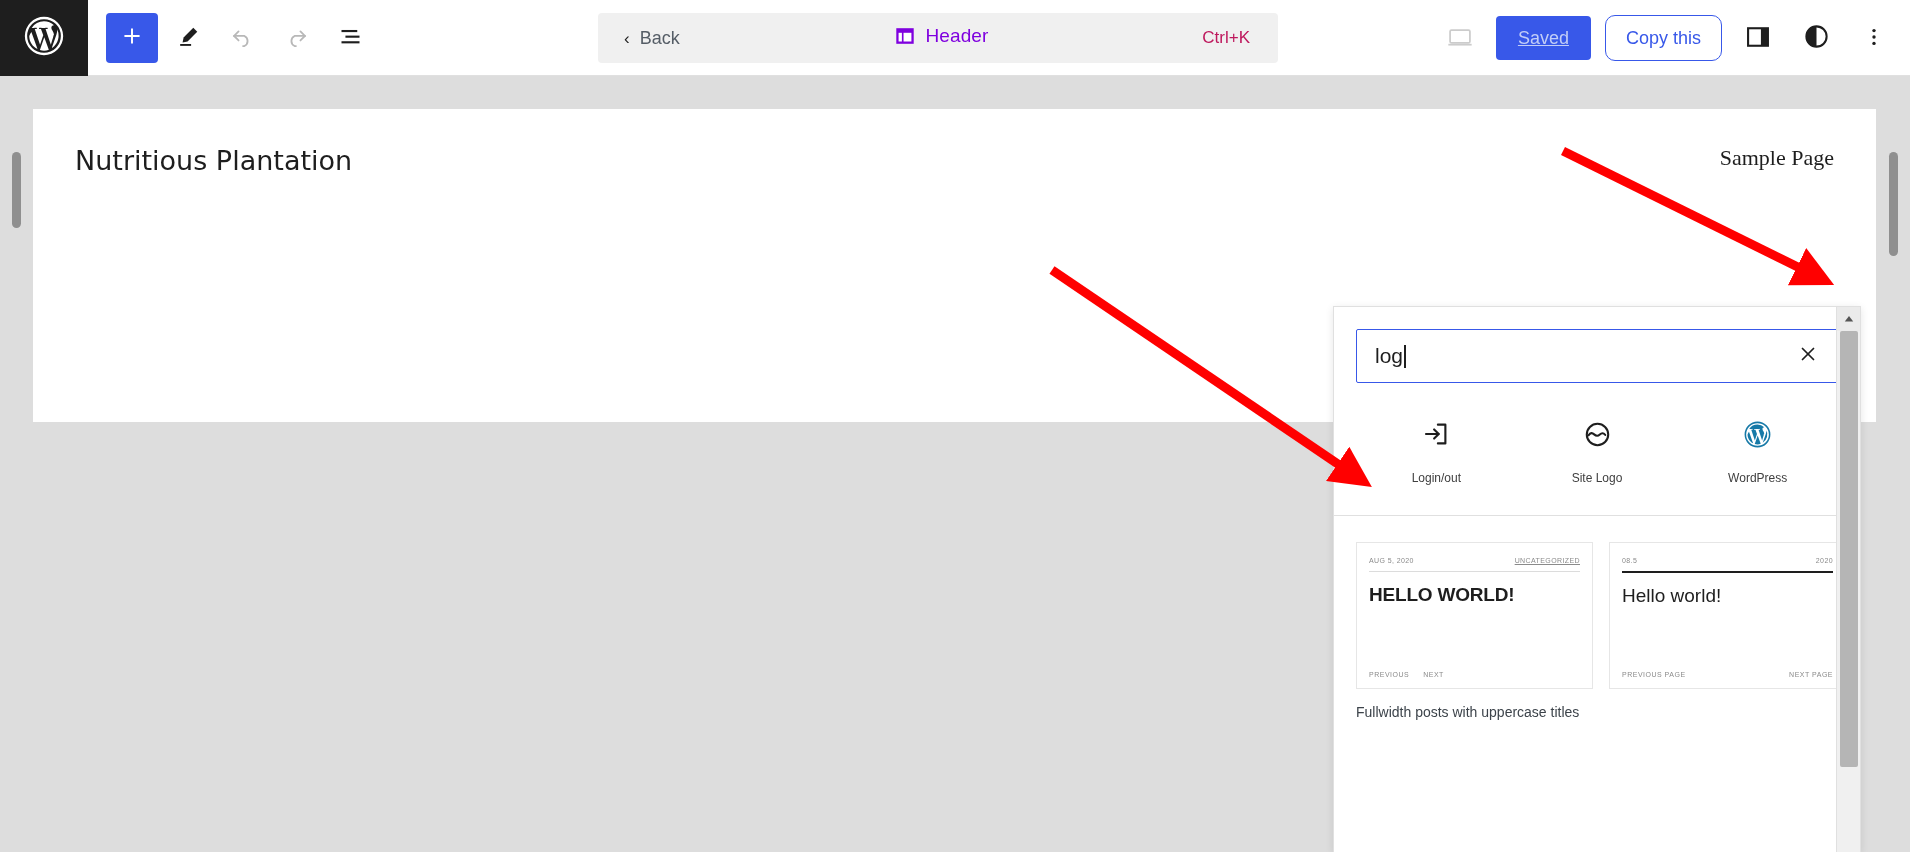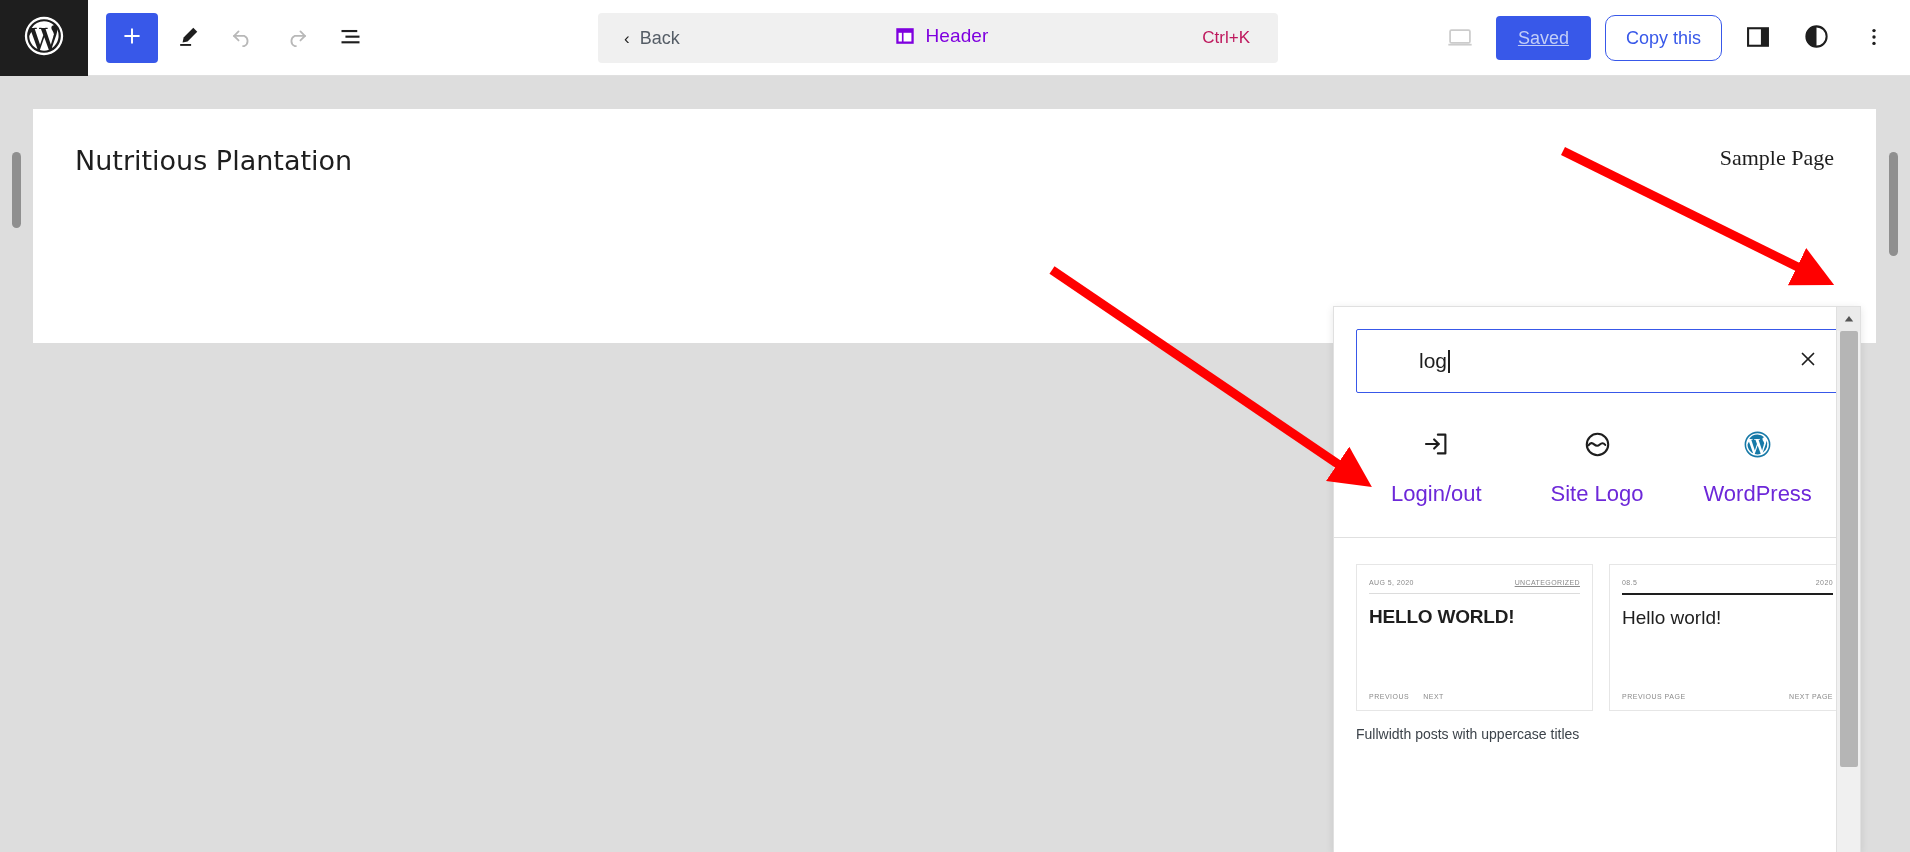--- a/index.html
+++ b/index.html
@@ -92,21 +92,21 @@
   }
 
   
   .canvas-wrap {
     position: absolute; top: 76px; left: 0;
     width: 1910px; height: 776px;
     background: #dddddd;
   }
   .site-frame {
     position: absolute; left: 33px; top: 33px;
-    width: 1843px; height: 234px;
+    width: 1843px; height: 313px;
     background: #ffffff;
   }
   .site-header {
     position: relative; width: 100%; height: 100%;
     padding: 36px 42px;
     display: flex; align-items: flex-start; justify-content: space-between;
   }
   .site-title {
     font-size: 27px; color: #1e1e1e; font-weight: 400;
     font-family: "DejaVu Sans", sans-serif;
@@ -143,24 +143,24 @@
     width: 528px; height: 546px;
     background: #ffffff;
     border: 1px solid #e0e0e0;
     border-bottom: none;
     box-shadow: 0 2px 8px rgba(0,0,0,0.10);
     overflow: hidden;
   }
   .search-row { padding: 22px 22px 0 22px; }
   .search-box {
     position: relative;
-    height: 64px;
+    height: 54px;
     border: 1.5px solid #3858e9;
     border-radius: 2px;
-    display: flex; align-items: center; padding-left: 44px;
+    display: flex; align-items: center;
   }
   .search-text {
     flex: 1 1 auto;
     padding-left: 18px;
     font-size: 21px; color: #1e1e1e;
     font-family: "Liberation Sans", sans-serif;
     display: flex; align-items: center;
   }
   .caret {
     display: inline-block; width: 1.5px; height: 23px;
@@ -177,21 +177,21 @@
     display: flex;
     padding: 34px 22px 30px 22px;
     border-bottom: 1px solid #e0e0e0;
   }
   .block-item {
     flex: 1 1 0; display: flex; flex-direction: column;
     align-items: center; gap: 20px; cursor: pointer;
   }
   .block-icon { height: 34px; display: flex; align-items: center; }
   .block-label {
-    font-size: 22px; color: #6d28d9; text-align: right;
+    font-size: 12px; color: #404040; text-align: right;
     font-family: "Liberation Sans", sans-serif;
   }
 
   .patterns-grid {
     display: flex; gap: 16px;
     padding: 26px 14px 0 22px;
   }
   .pattern-item { flex: 1 1 0; cursor: pointer; }
   .pattern-thumb {
     width: 100%; height: 147px;

